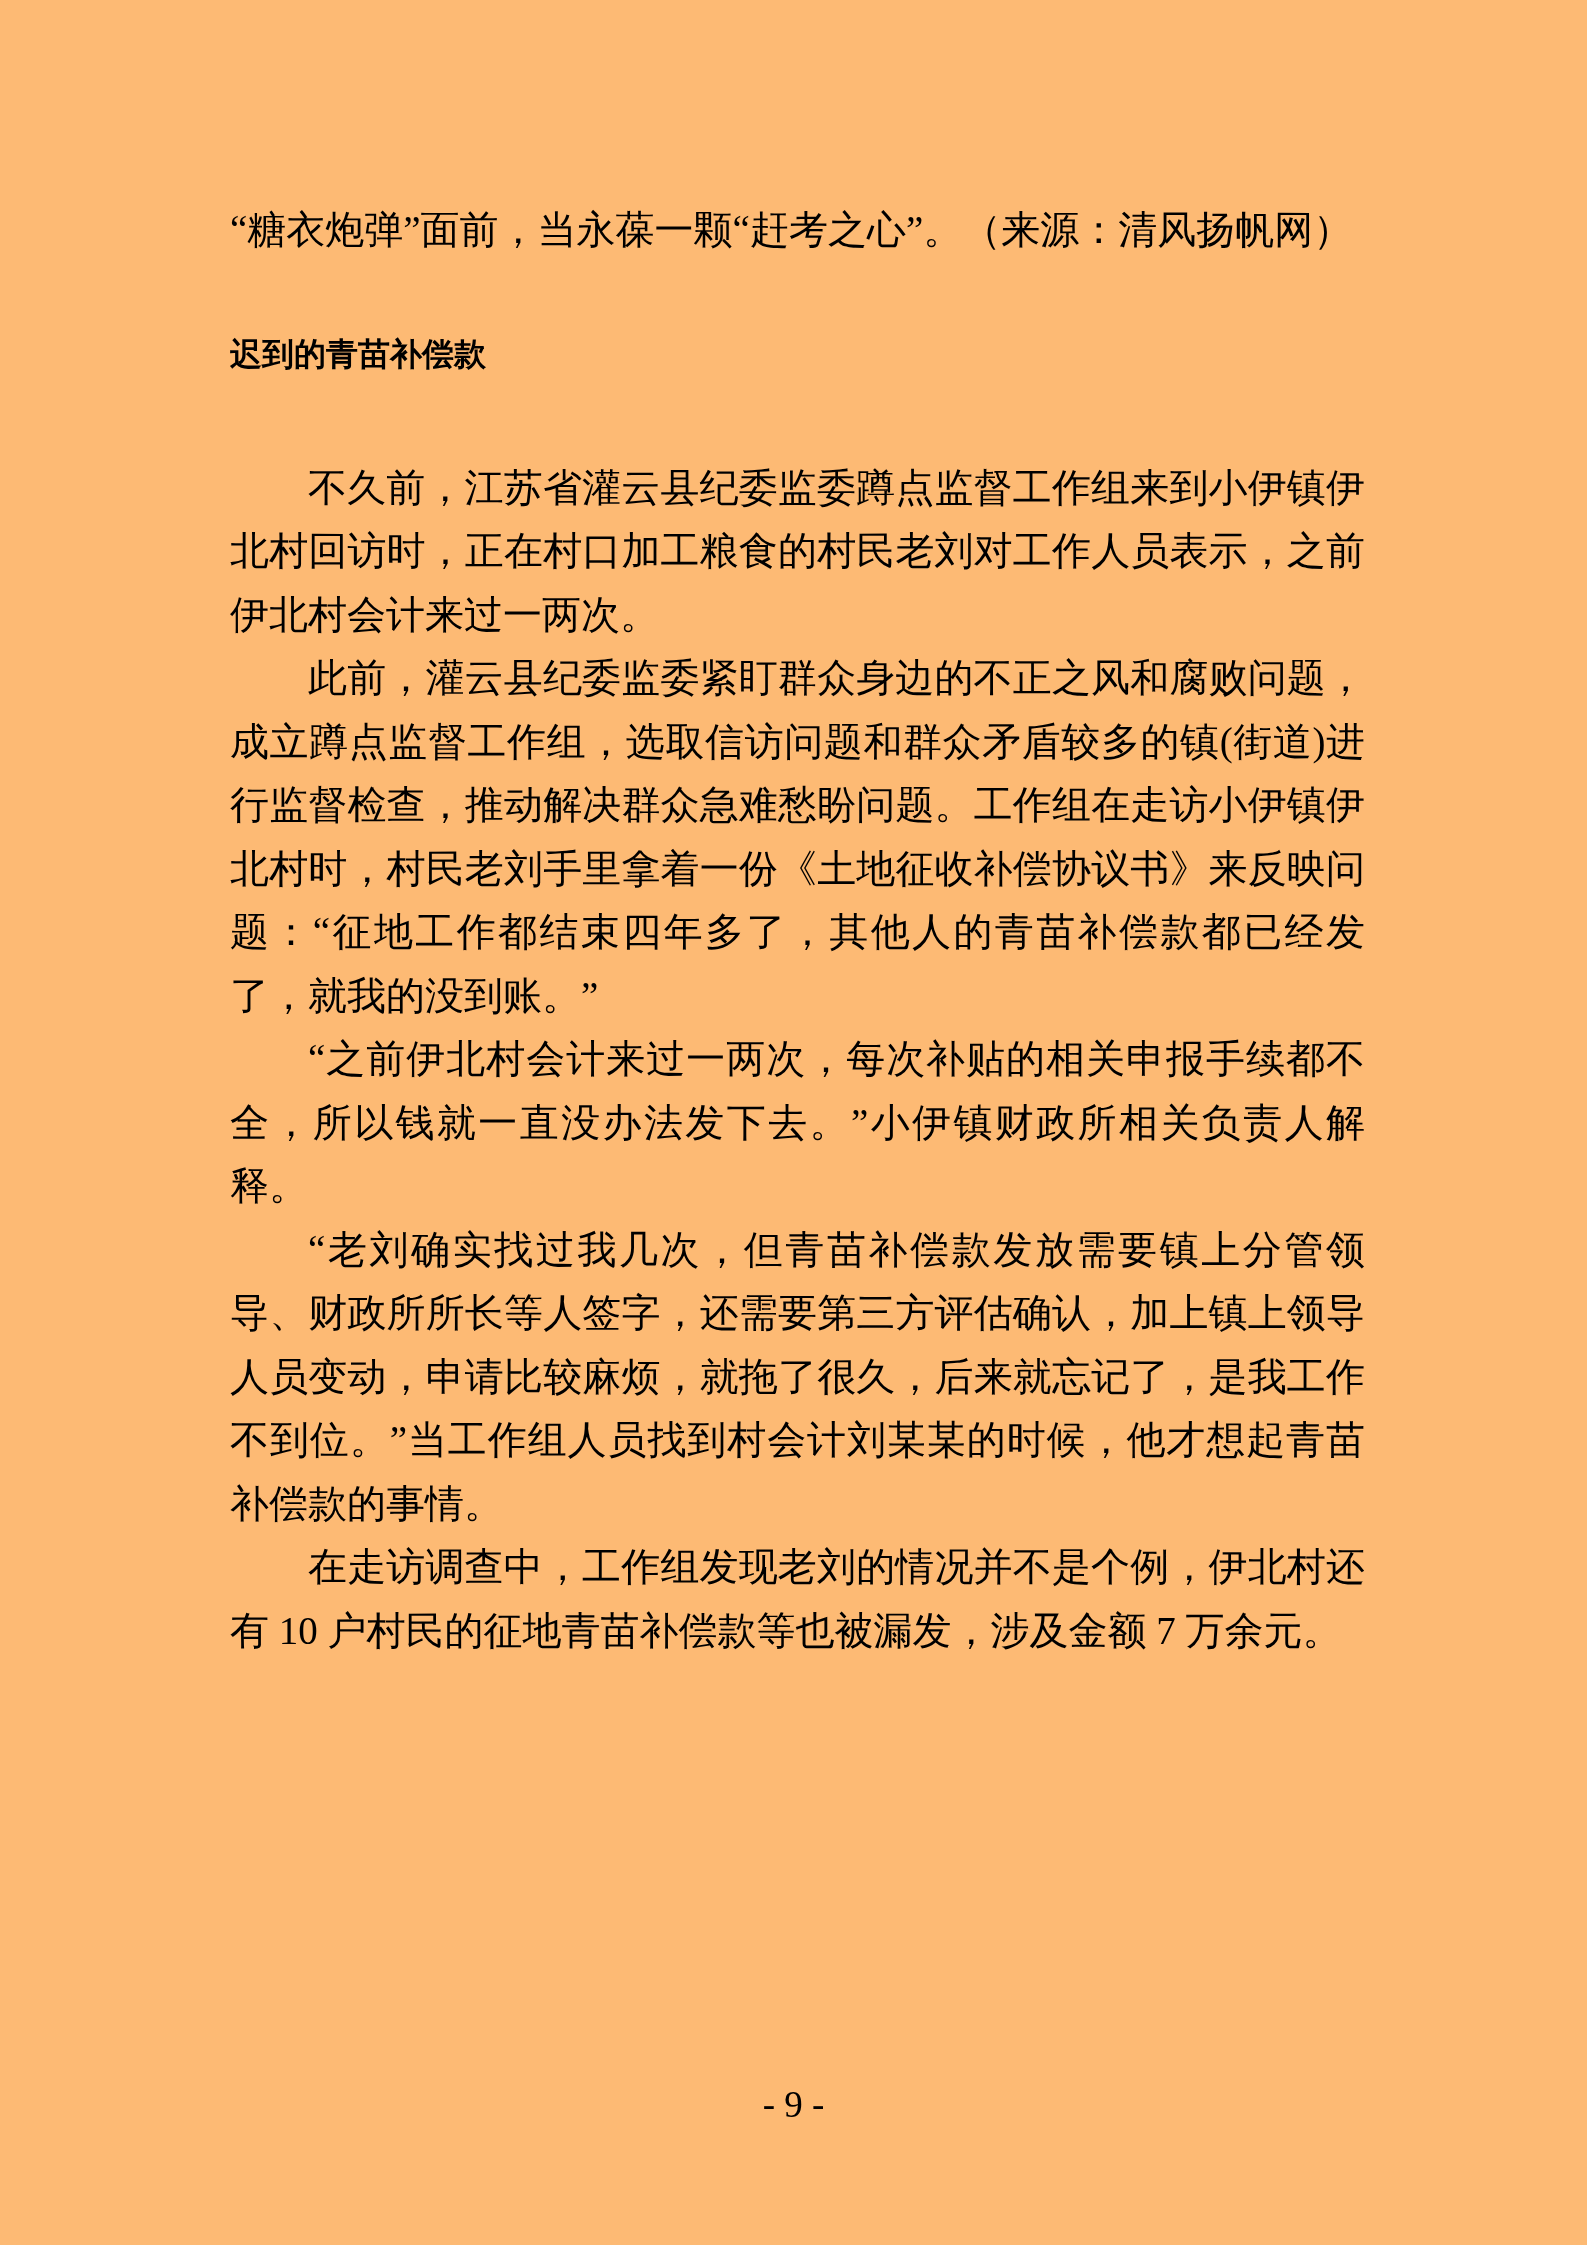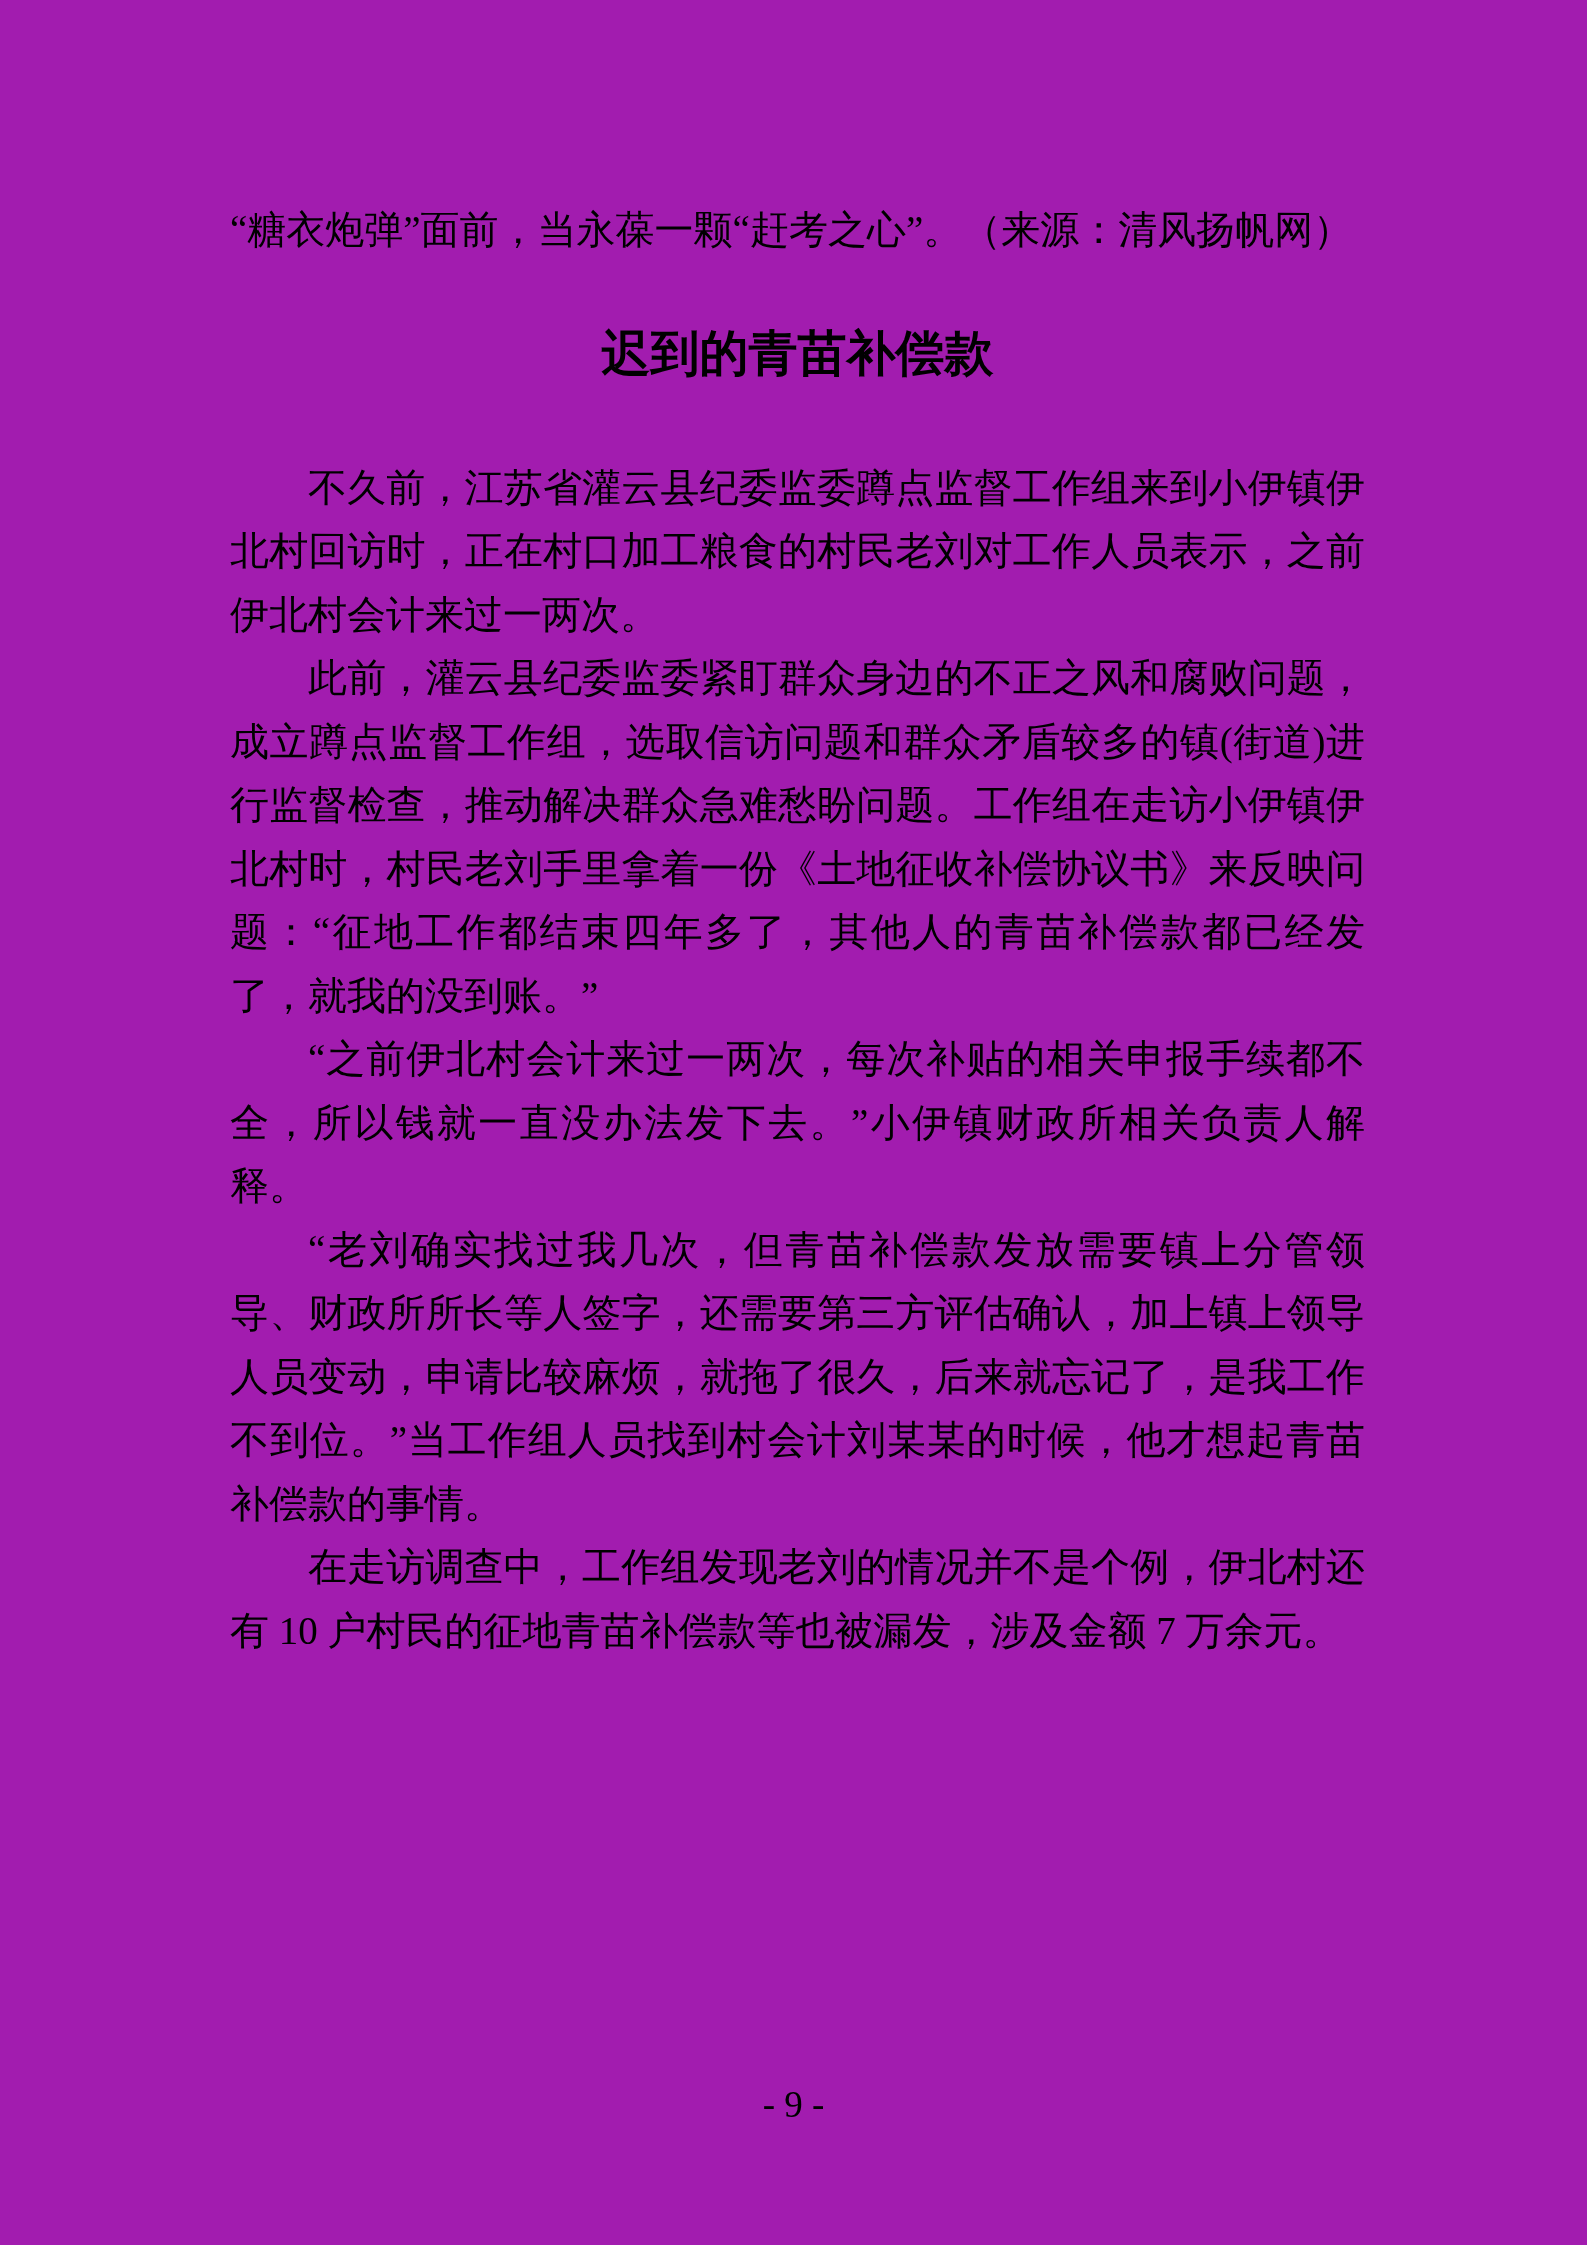--- a/index.html
+++ b/index.html
@@ -4,21 +4,21 @@
 <style>
   html, body {
     margin: 0;
     padding: 0;
     background: #ffffff;
   }
   .page {
     position: relative;
     width: 1587px;
     height: 2245px;
-    background: #a21caf;
+    background: #fdba74;
     color: #000000;
     font-family: "Liberation Serif", "DejaVu Serif", serif;
     overflow: hidden;
   }
   .content {
     position: absolute;
     left: 230px;
     top: 198px;
     width: 1135px;
     font-size: 39px;
@@ -27,24 +27,24 @@
     word-break: break-all;
   }
   .intro {
     margin: 0;
   }
   .section-label {
     margin: 63px 0 0 0;
     text-align: left;
   }
   .article-title {
-    font-size: 49px;
+    font-size: 32px;
     font-weight: bold;
     line-height: 80px;
-    text-align: center;
+    text-align: left;
     margin: 52px 0 0 0;
     word-break: keep-all;
   }
   .body-para {
     margin: 0;
     text-indent: 78px;
   }
   .body-para.first {
     margin-top: 62px;
   }

